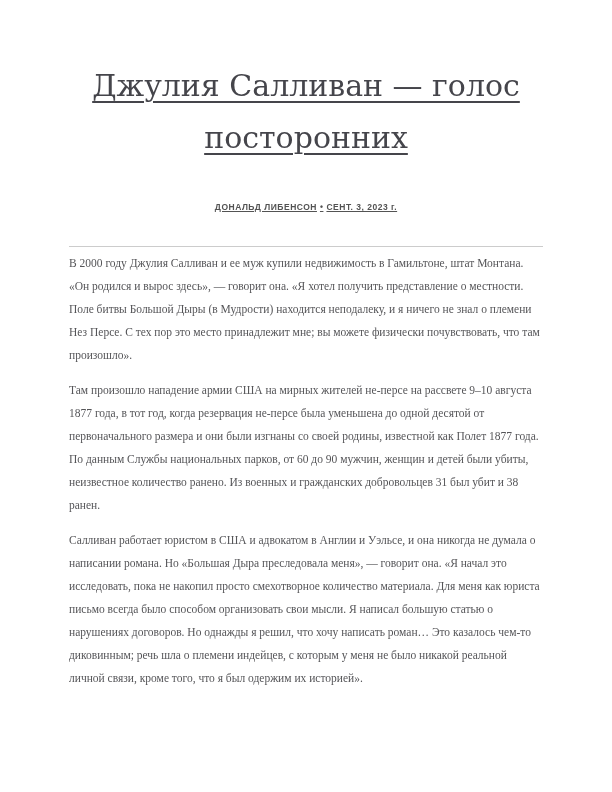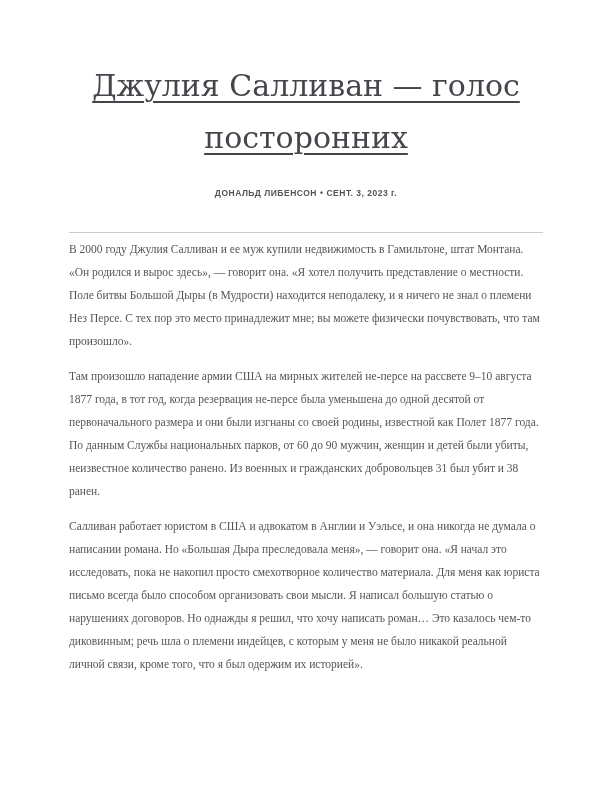--- a/index.html
+++ b/index.html
@@ -20,27 +20,28 @@
     font-size: 30px;
     line-height: 52px;
     color: #45454b;
     margin: 0 45px;
     text-decoration: underline;
     text-decoration-thickness: 2px;
     text-underline-offset: 5px;
     cursor: pointer;
   }
   .byline {
-    margin-top: 24px;
+    margin-top: 38px;
     font-size: 8.5px;
     font-weight: 700;
     letter-spacing: 0.5px;
     color: #535353;
     text-align: center;
     line-height: 11px;
+    text-decoration: underline;
   }
   .byline .sep { margin: 0 3px; }
   .article {
     margin: 33px 69px 0 69px;
     border-top: 1px solid #cccccc;
     padding-top: 5px;
   }
   .article p {
     font-size: 11.5px;
     line-height: 23px;

